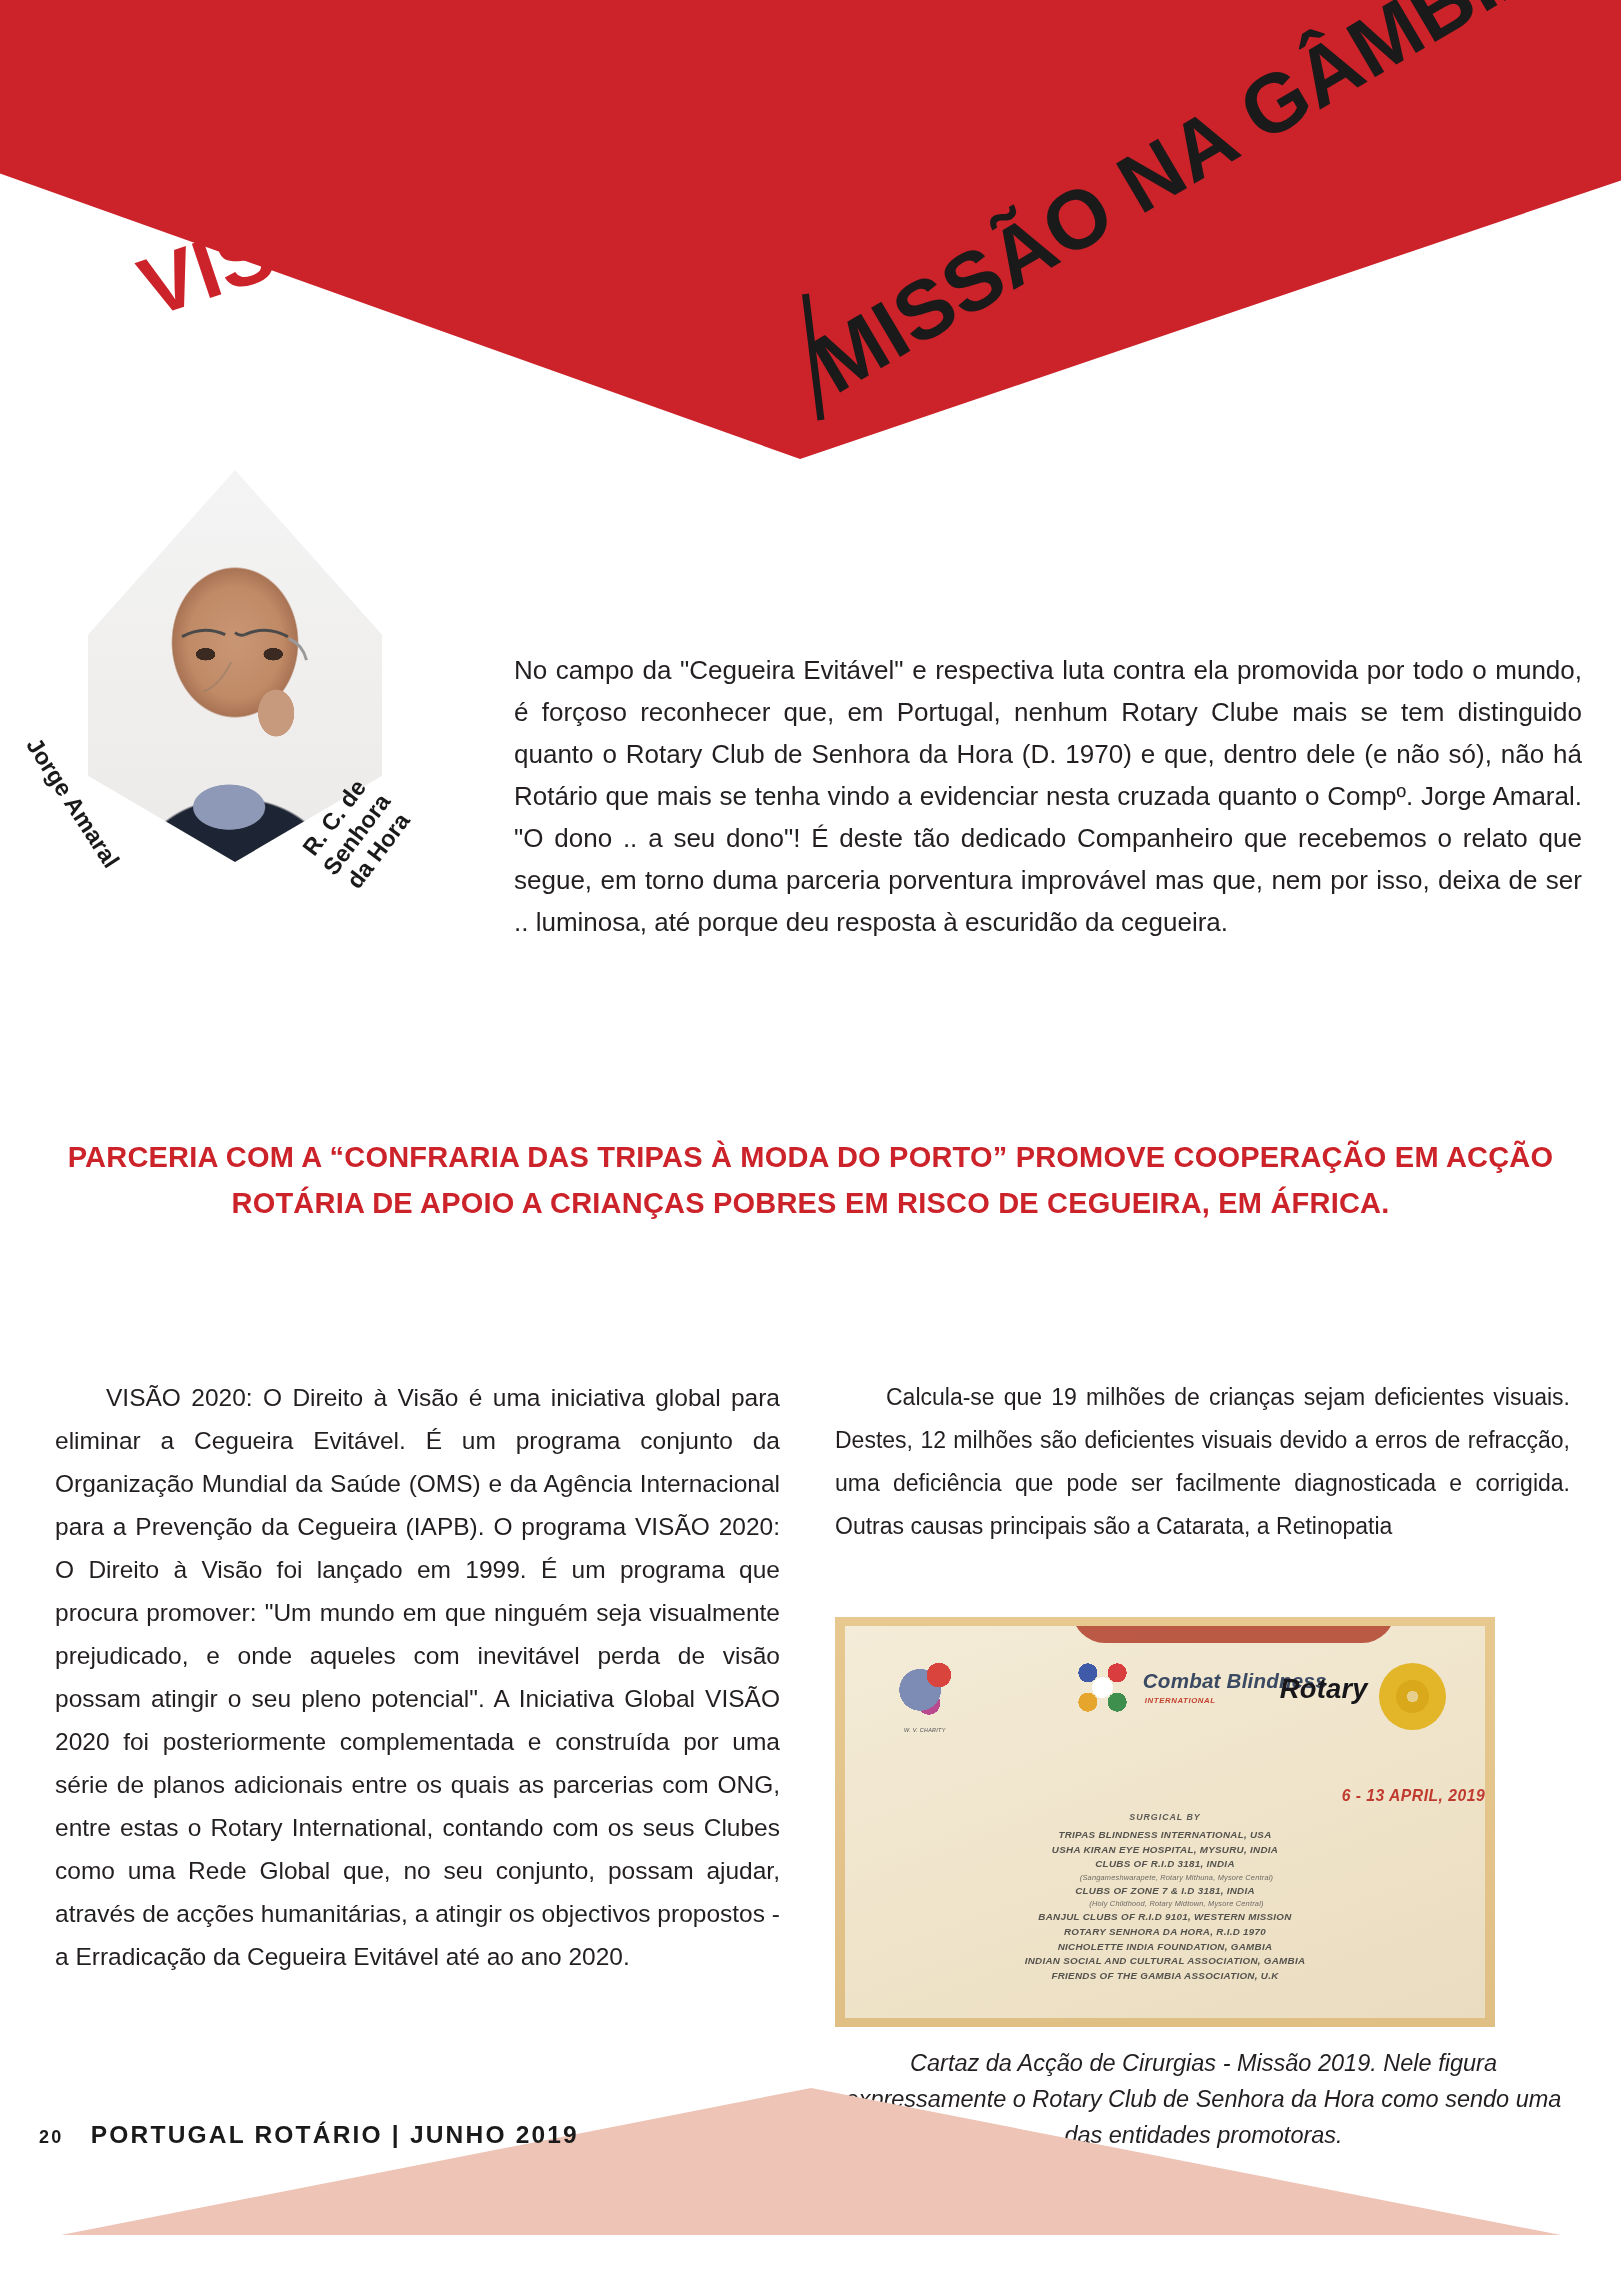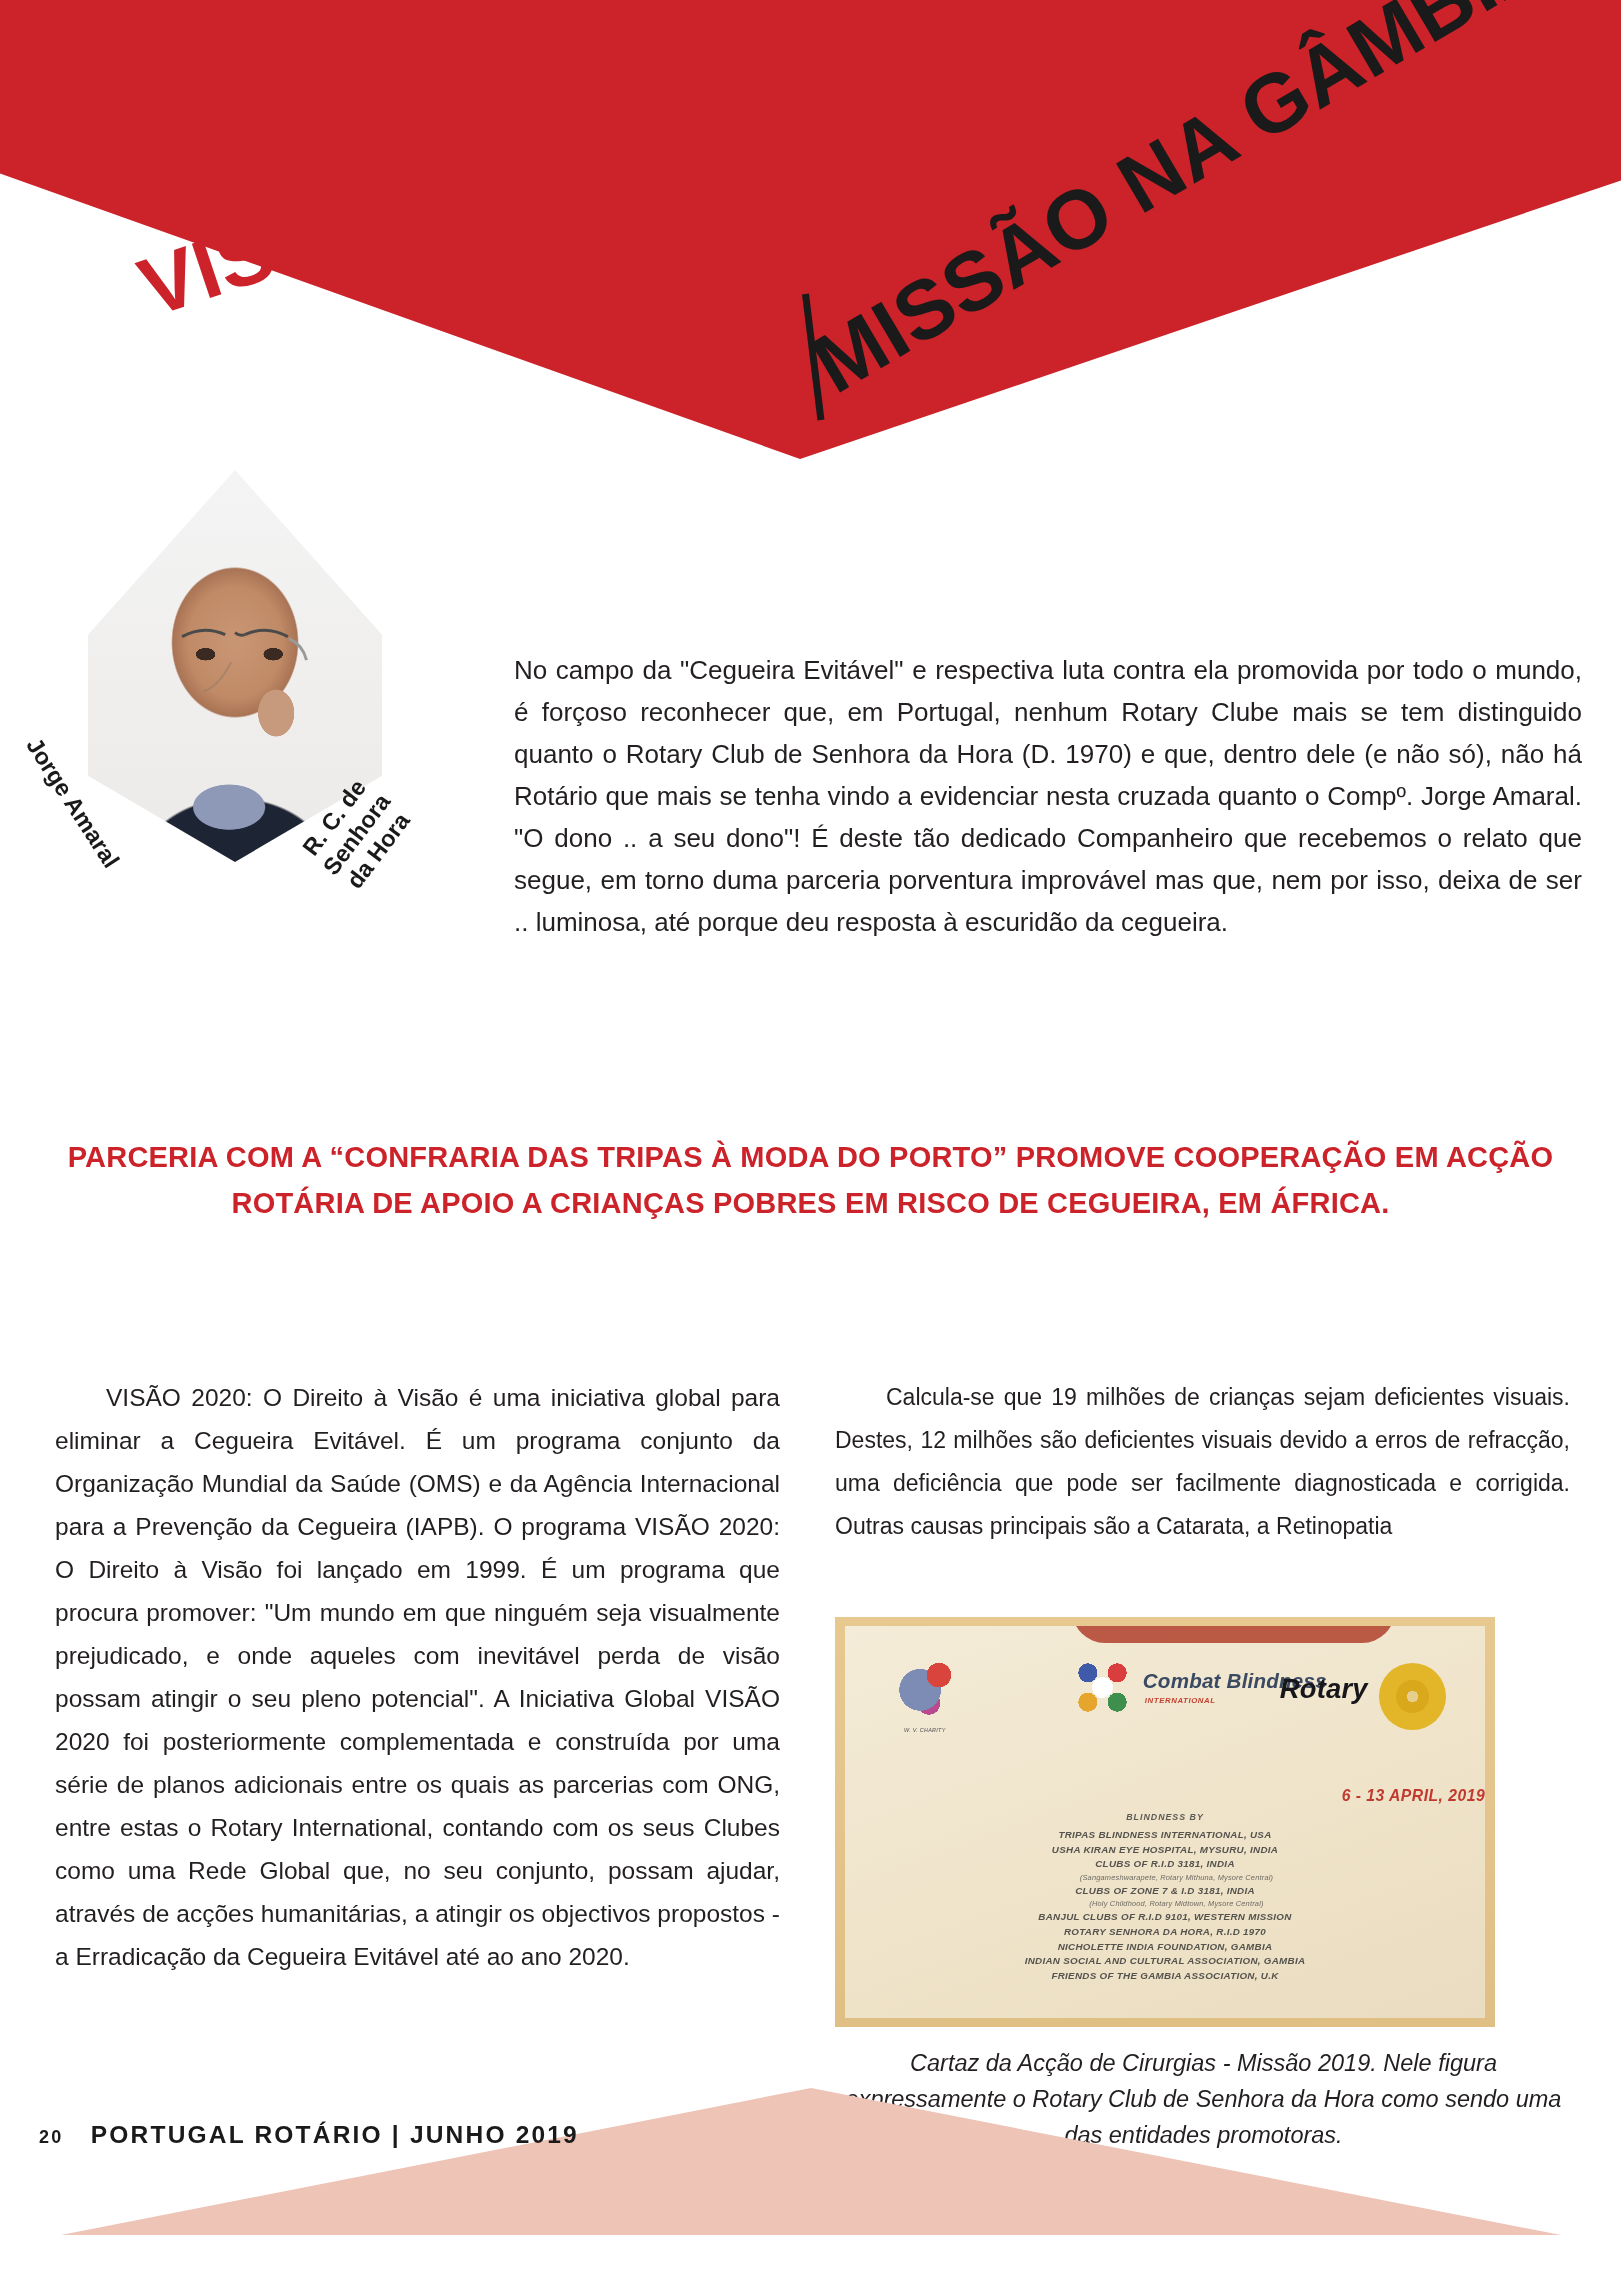--- a/index.html
+++ b/index.html
@@ -171,21 +171,21 @@
           <div id="cbm-sub">INTERNATIONAL</div>
         </div>
 
         <div id="logo-rotary">
           <div id="rotary-word">Rotary</div>
           <div id="rotary-wheel"></div>
         </div>
       </div>
 
       <div id="poster-dates">6 - 13 APRIL, 2019</div>
-      <div id="poster-supported">BLINDNESS BY</div>
+      <div id="poster-supported">SURGICAL BY</div>
       <div id="poster-list">
           <div>TRIPAS BLINDNESS INTERNATIONAL, USA</div>
           <div>USHA KIRAN EYE HOSPITAL, MYSURU, INDIA</div>
           <div>CLUBS OF R.I.D 3181, INDIA</div>
           <div class="sub">(Sangameshwarapete, Rotary Mithuna, Mysore Central)</div>
           <div>CLUBS OF ZONE 7 &amp; I.D 3181, INDIA</div>
           <div class="sub">(Holy Childhood, Rotary Midtown, Mysore Central)</div>
           <div>BANJUL CLUBS OF R.I.D 9101, WESTERN MISSION</div>
           <div>ROTARY SENHORA DA HORA, R.I.D 1970</div>
           <div>NICHOLETTE INDIA FOUNDATION, GAMBIA</div>

